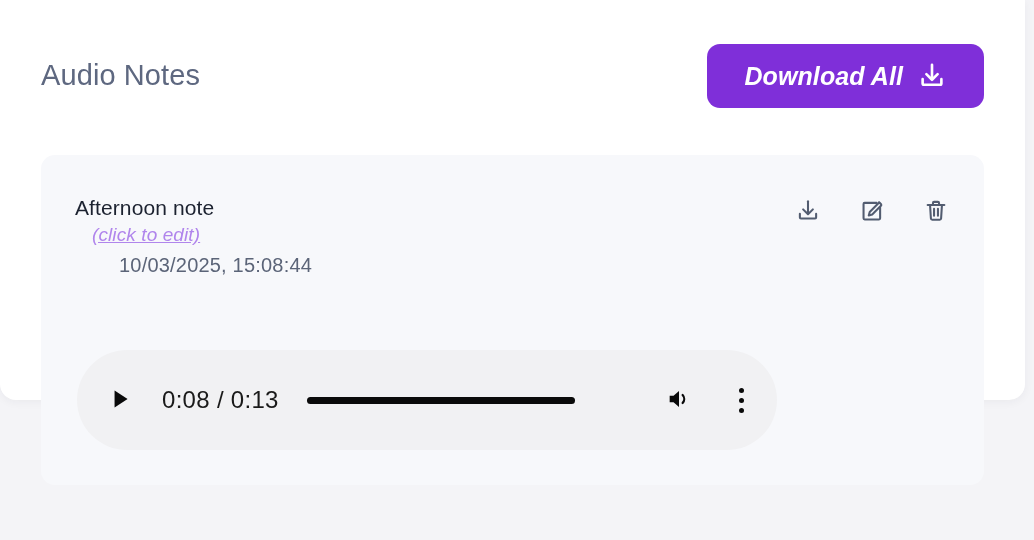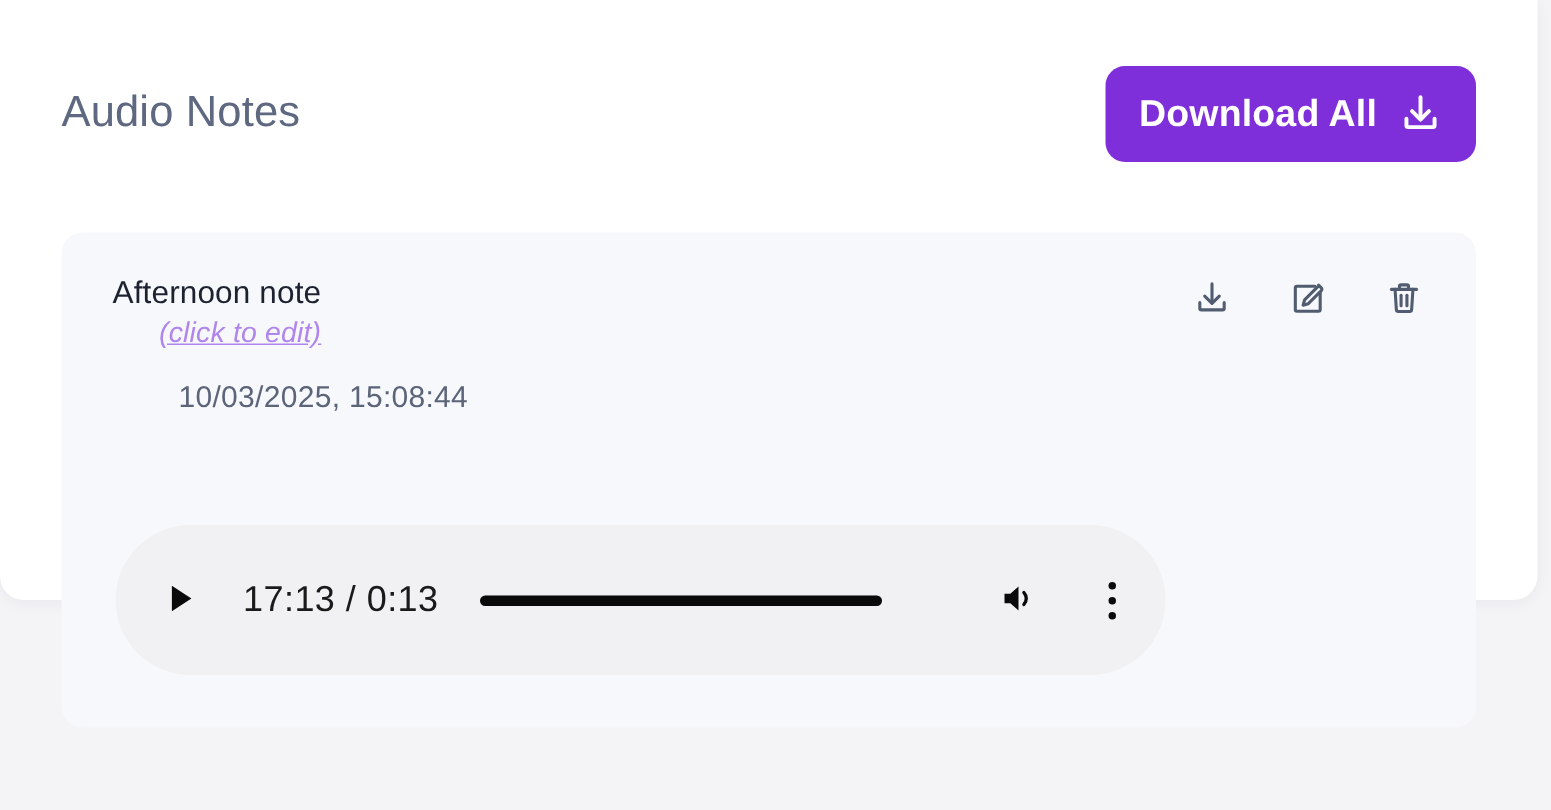--- a/index.html
+++ b/index.html
@@ -48,53 +48,53 @@
     color: #5e6880;
     letter-spacing: 0.1px;
     line-height: 1.1;
   }
 
   .download-all-btn {
     display: inline-flex;
     align-items: center;
     gap: 14px;
     height: 64px;
-    padding: 0 22px;
+    padding: 0 37px;
     background: #7f2fd9;
     color: #ffffff;
     border: none;
     border-radius: 13px;
     font-family: inherit;
     font-size: 25px;
     font-weight: 700;
     letter-spacing: 0.1px;
     cursor: pointer;
+    font-style: italic;
   }
   .download-all-btn svg { display: block; }
 
   
   .note-card {
     position: absolute;
     left: 41px;
     top: 155px;
     width: 943px;
     height: 330px;
     background: #f7f8fb;
     border-radius: 14px;
   }
 
   .note-head {
     position: absolute;
     left: 34px;
-    top: 28px;
+    top: 40px;
     right: 34px;
     display: flex;
     align-items: flex-start;
     justify-content: space-between;
-    text-align: right;
   }
 
   .note-titleblock {
     display: block;
   }
 
   .note-title {
     font-size: 21px;
     font-weight: 400;
     color: #1c2230;
@@ -303,21 +303,21 @@
 
     <div class="audio-player">
       <button class="ap-play">
         <span>
           <svg width="26" height="26" viewBox="0 0 24 24">
             <path d="M7 4.2v15.6L19 12z" fill="#0a0a0a"></path>
           </svg>
         </span>
       </button>
 
-      <div class="ap-time">17:13 / 0:13</div>
+      <div class="ap-time">0:08 / 0:13</div>
 
       <div class="ap-progress">
         <div class="ap-progress-fill" style="width: 100%;"></div>
       </div>
 
       <button class="ap-volume">
         <span>
           <svg width="28" height="28" viewBox="0 0 24 24">
             <path d="M4 9.3h3.3L12 5.2v13.6L7.3 14.7H4z" fill="#0a0a0a"></path>
             <path d="M15.1 8.6a5 5 0 0 1 0 6.8" fill="none" stroke="#0a0a0a" stroke-width="1.9" stroke-linecap="round"></path>

